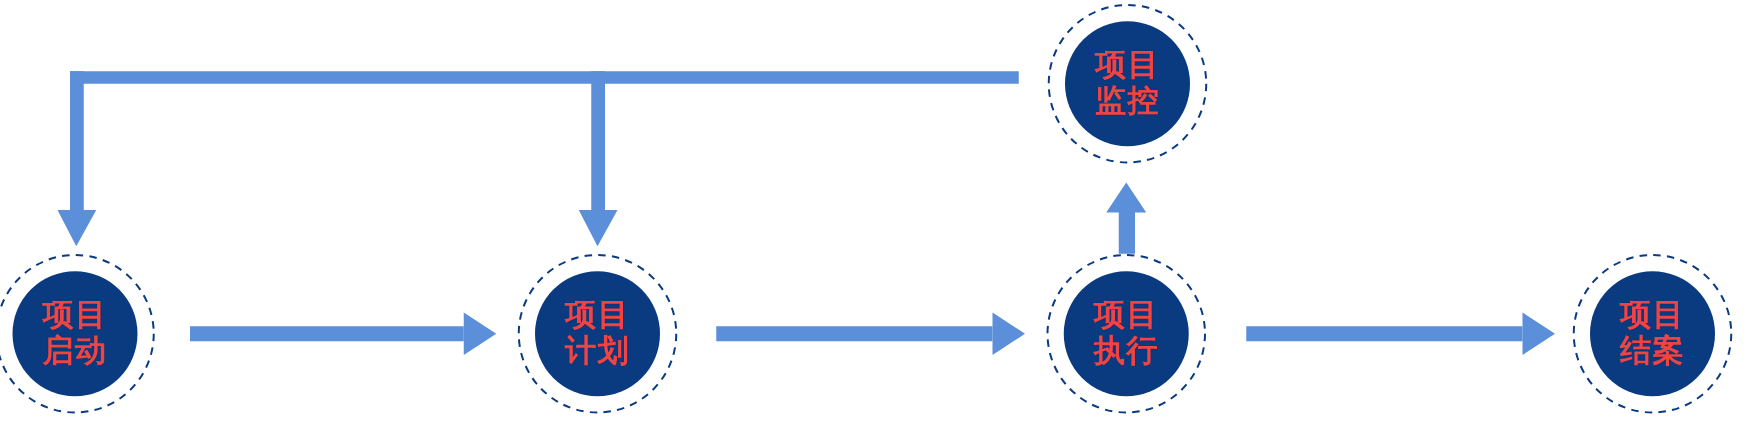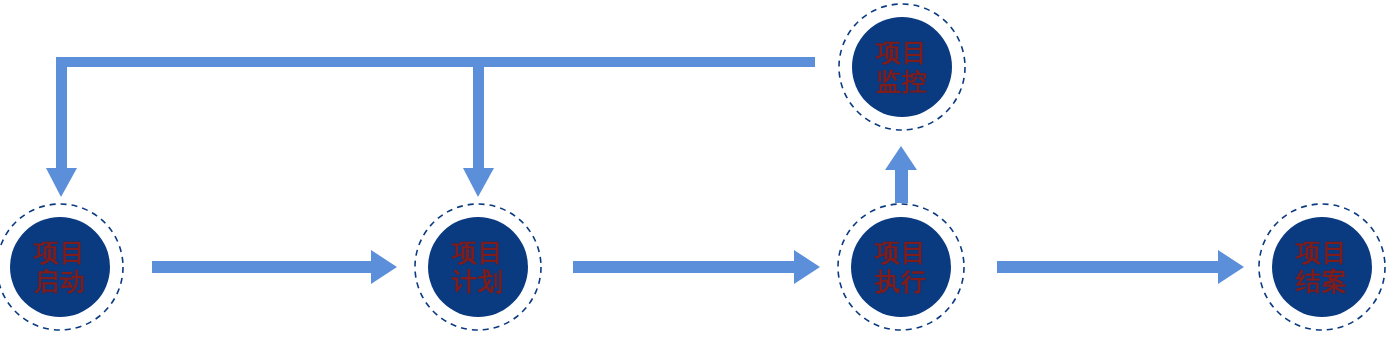--- a/index.html
+++ b/index.html
@@ -20,21 +20,21 @@
   #diagram-svg {
     position: absolute;
     left: 0;
     top: 0;
     width: 1396px;
     height: 339px;
     display: block;
   }
   .node-label {
     position: absolute;
-    color: #7f1d1d;
+    color: #ef4444;
     font-size: 25px;
     font-weight: bold;
     line-height: 1.16;
     text-align: center;
     letter-spacing: 1px;
     white-space: pre;
     transform: translate(-50%, -50%);
     pointer-events: none;
     text-shadow: 0 0 1px rgba(0,0,0,0.25);
   }

